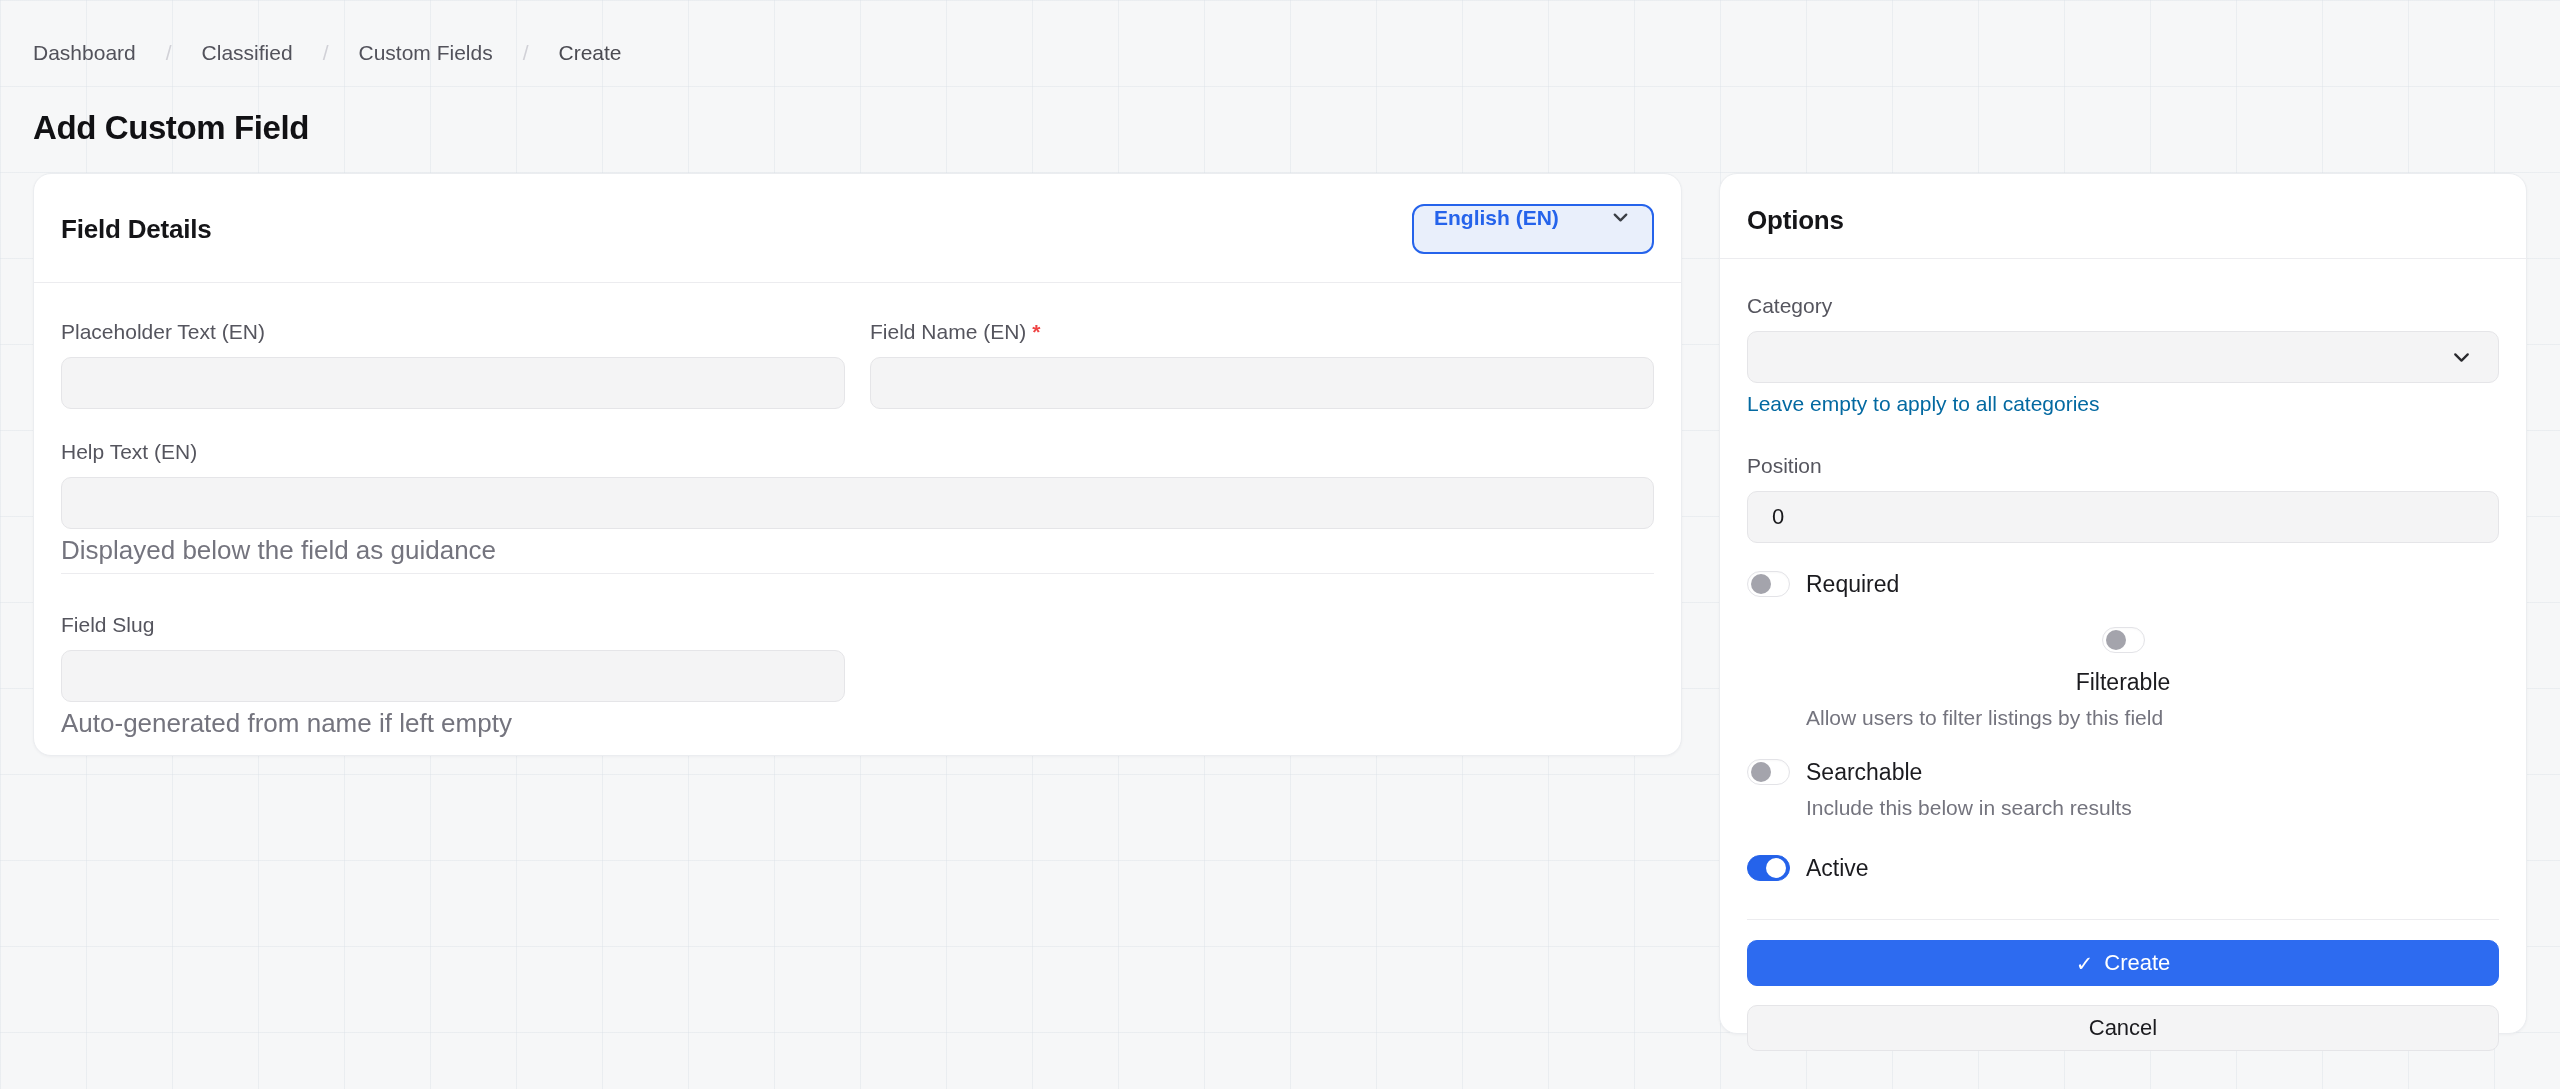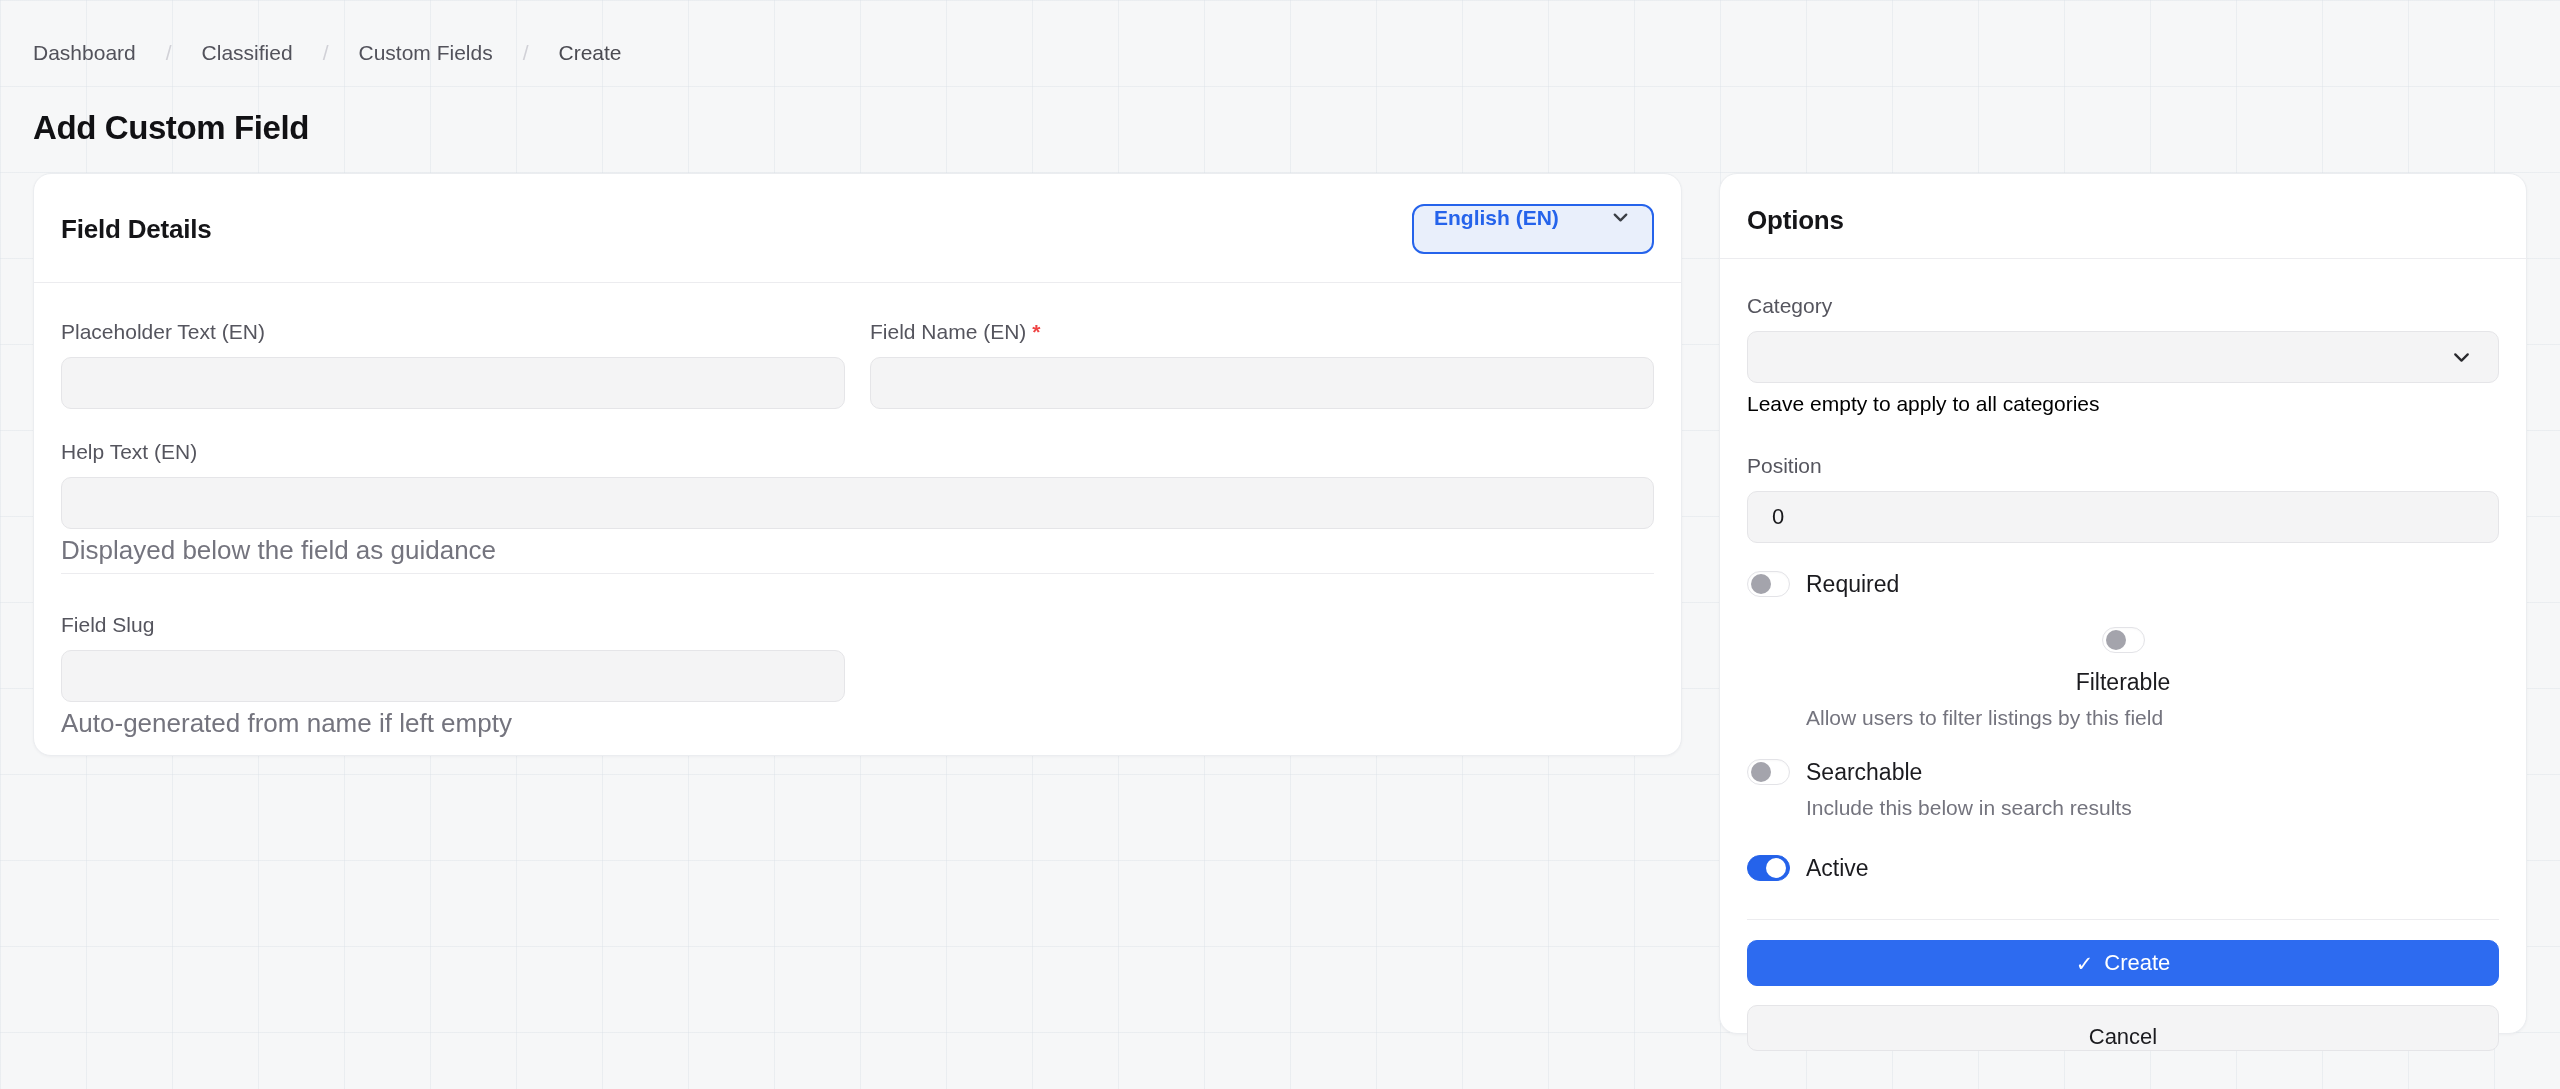--- a/index.html
+++ b/index.html
@@ -69,21 +69,21 @@
     outline: none;
   }
   .select-box { display: flex; align-items: center; justify-content: flex-end; cursor: pointer; }
   .hint { font-size: 26px; line-height: 26px; color: #74747e; margin-top: 8px; }
   .row-gap { margin-top: 30px; }
   .full { grid-column: 1 / -1; }
   .inner-divider { margin-top: 10px; }
   .row3 { margin-top: 38px; }
 
   
-  .opt-hint { font-size: 21px; line-height: 26px; color: #000000; margin-top: 8px; }
+  .opt-hint { font-size: 21px; line-height: 26px; color: #0369a1; margin-top: 8px; }
   .position-block { margin-top: 36px; }
 
   .toggle-row { display: flex; align-items: center; gap: 16px; }
   .toggle-row .t-label { font-size: 23px; line-height: 26px; color: #1b1b1f; cursor: pointer; }
   .toggle {
     position: relative; width: 43px; height: 26px; flex: 0 0 auto;
     border-radius: 13px; cursor: pointer;
     background: #ffffff; border: 1px solid #e3e3e7;
     box-shadow: inset 0 1px 2px rgba(0,0,0,0.03);
   }
@@ -98,21 +98,21 @@
   .mt30 { margin-top: 30px; flex-direction: column; }
   .mt34 { margin-top: 34px; }
   .footer-divider { margin-top: 38px; }
 
   .btn {
     width: 100%; height: 46px; border-radius: 10px;
     display: flex; align-items: center; justify-content: center; gap: 11px;
     font-family: inherit; font-size: 22px; cursor: pointer;
   }
   .btn-create { margin-top: 20px; background: #2d6bf0; border: 1px solid #2d6bf0; color: #ffffff; font-weight: 500; }
-  .btn-cancel { margin-top: 19px; background: #f4f4f5; border: 1px solid #e5e5e8; color: #1b1b1f; font-weight: 400; align-items: flex-end; }
+  .btn-cancel { margin-top: 19px; background: #f4f4f5; border: 1px solid #e5e5e8; color: #1b1b1f; font-weight: 400; }
   .check-glyph { font-size: 21px; line-height: 1; }
 </style>
 </head>
 <body>
 
 <div class="page">
 
   <nav class="breadcrumb">
     <span class="crumb">Dashboard</span>
     <span class="sep">/</span>

